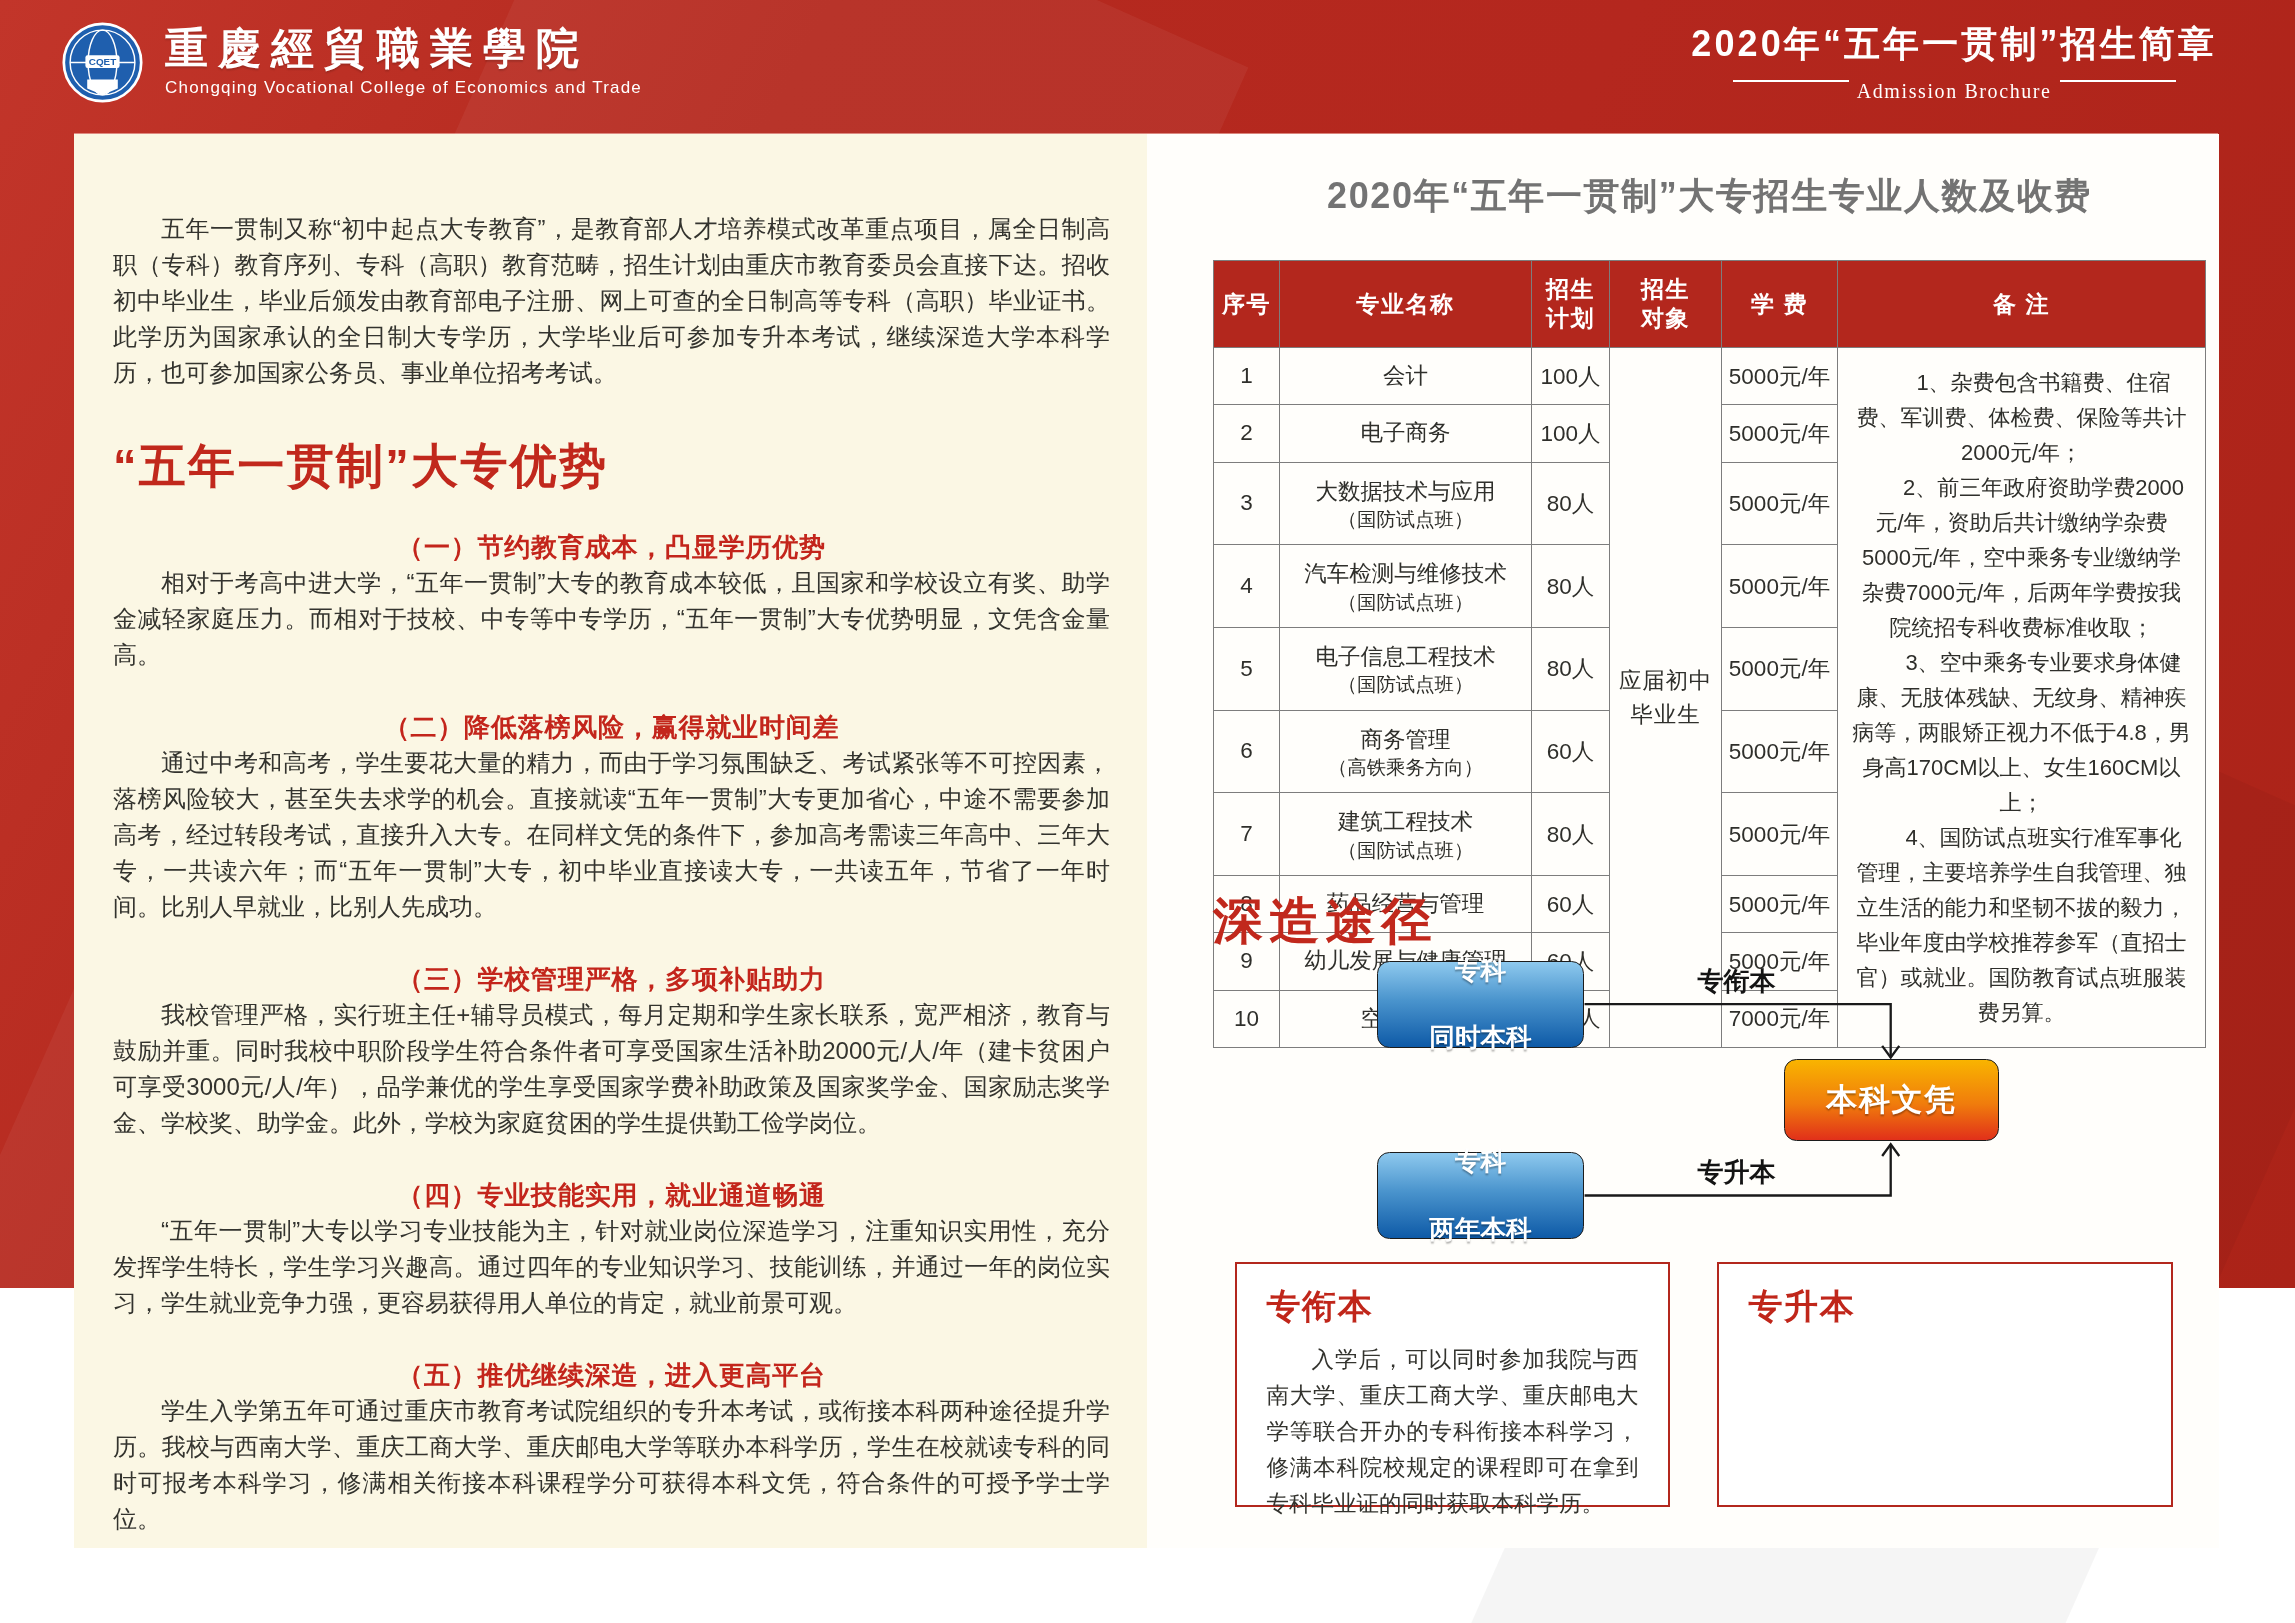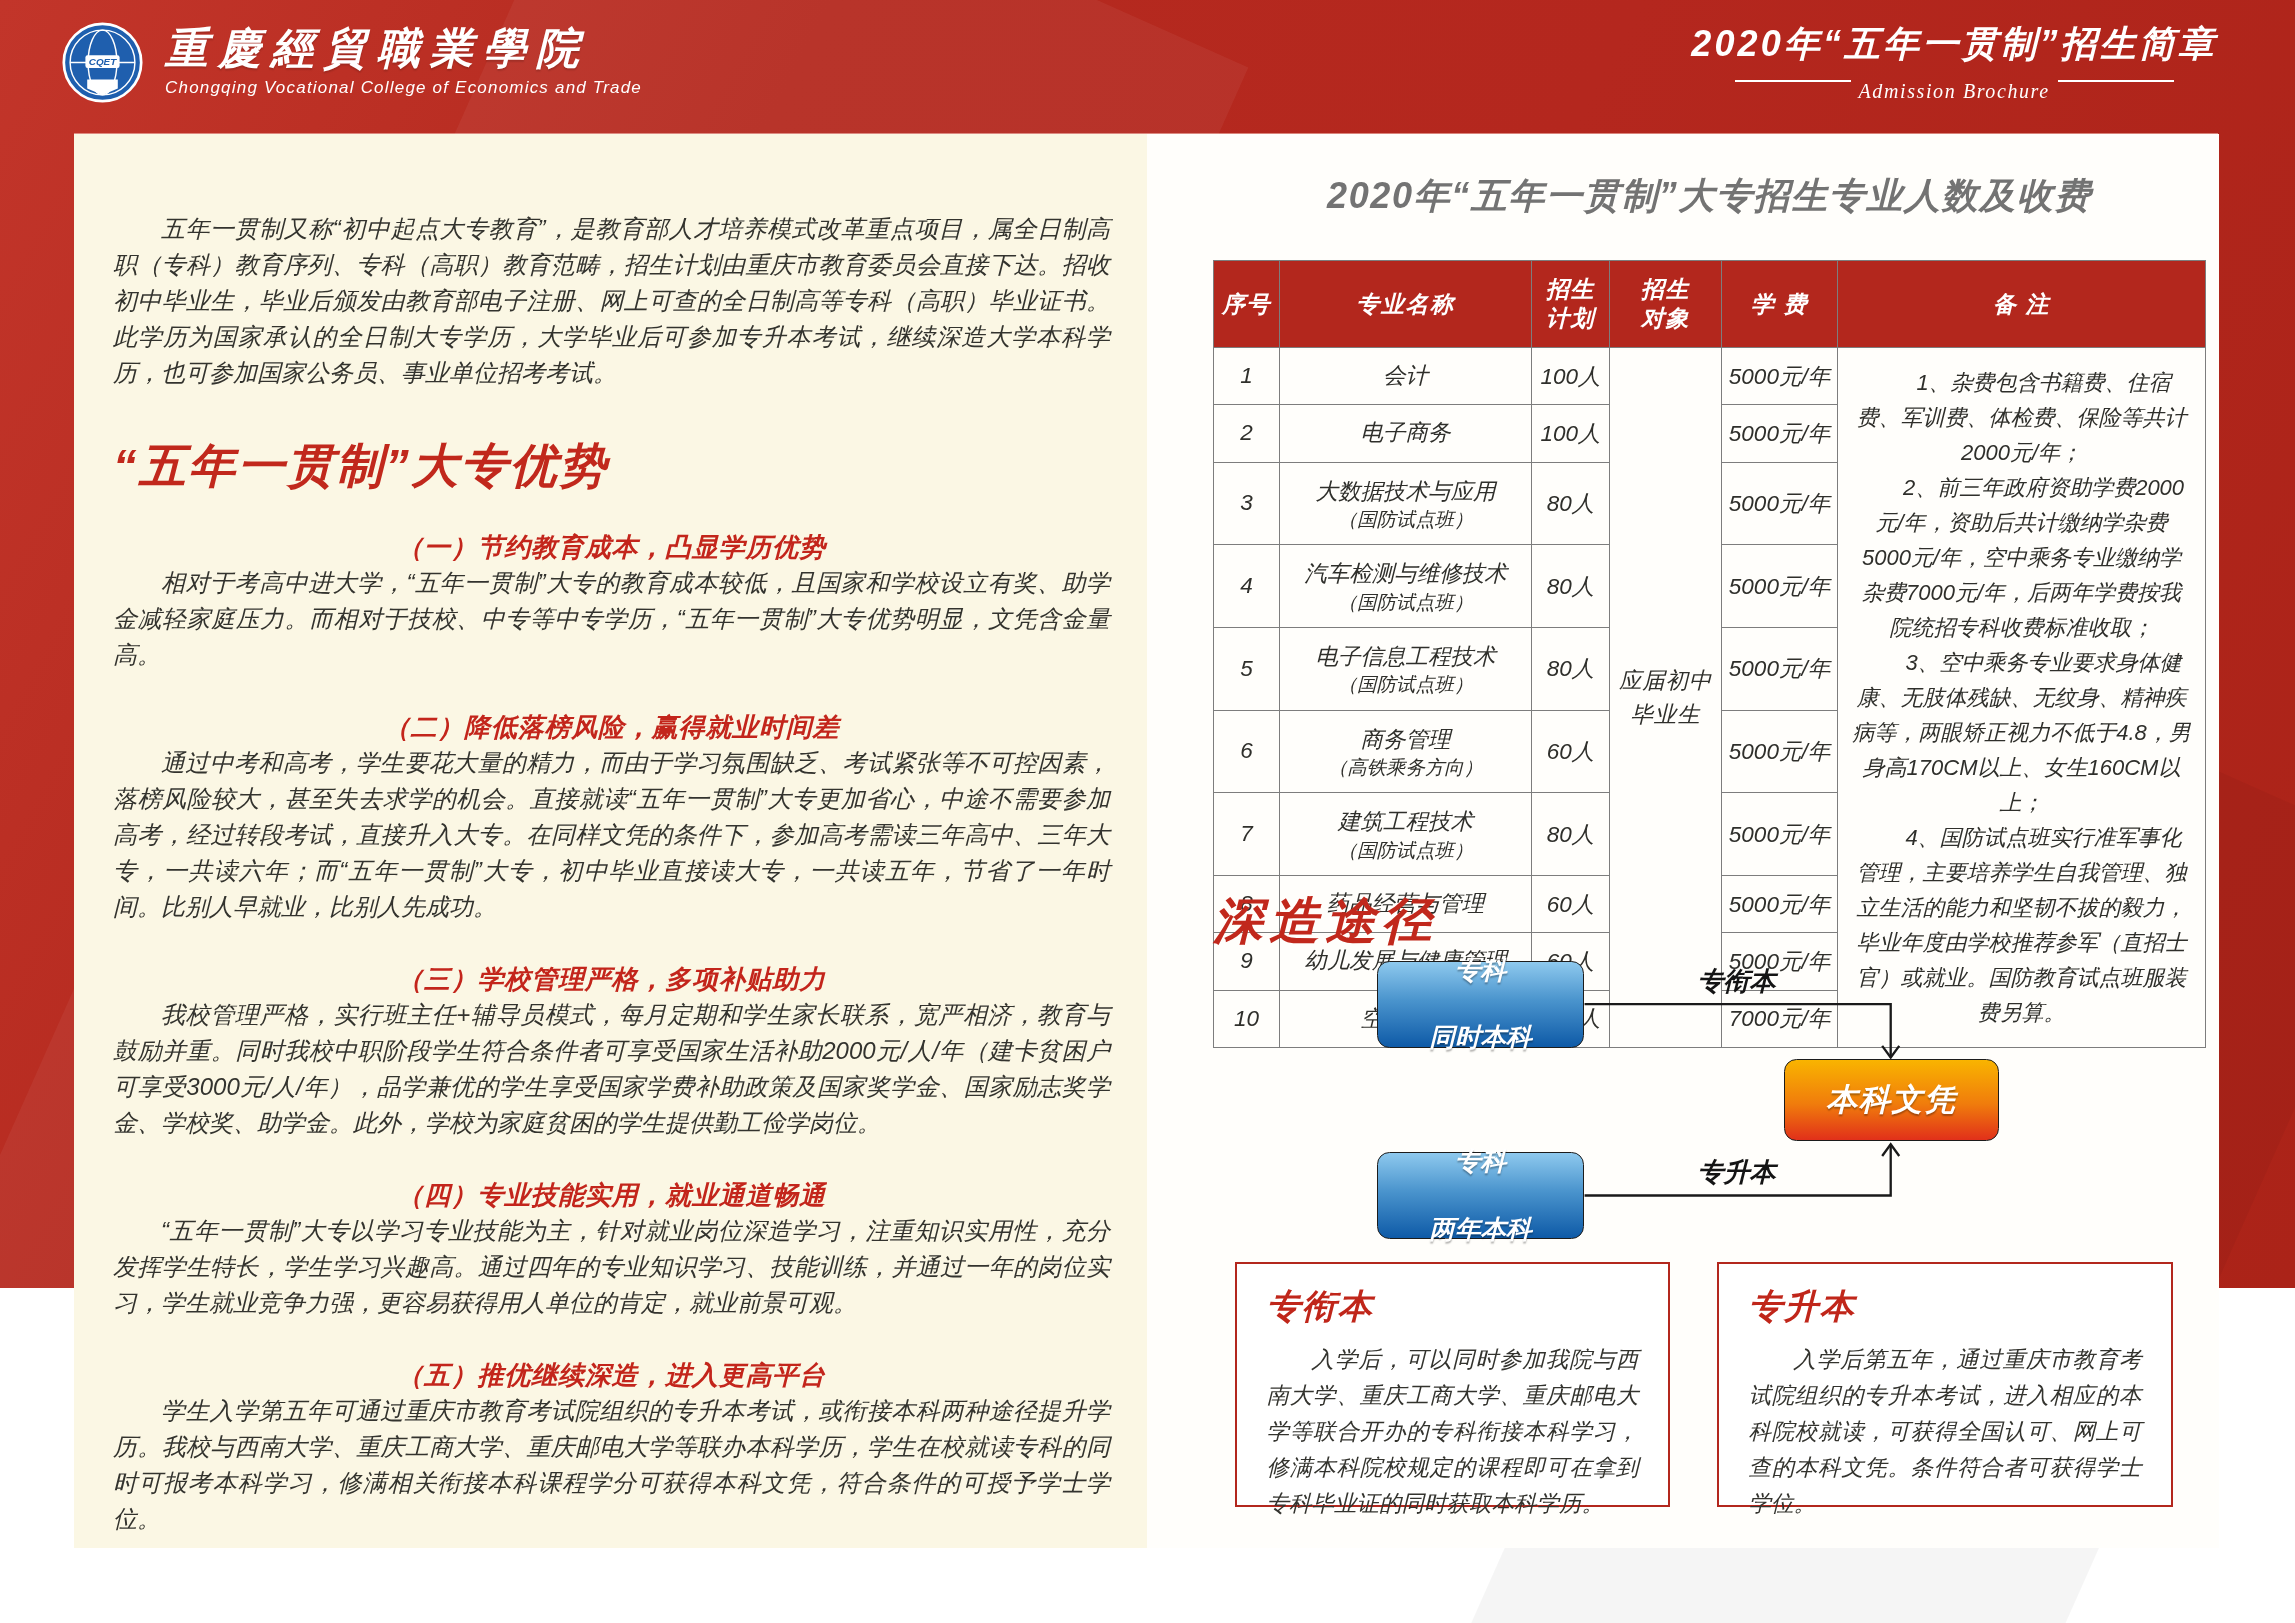--- a/index.html
+++ b/index.html
@@ -1,18 +1,18 @@
 <!DOCTYPE html>
 <html style="font-size:12.4px"><head>
 <meta charset="utf-8">
 <style>
   html,body{margin:0;padding:0;width:2295px;height:1624px;overflow:hidden;
     font-family:"Liberation Sans","DejaVu Sans",sans-serif;}
   .page{position:relative;width:2295px;height:1288px;
-    background:linear-gradient(118deg,#c2352a 0%,#b52a1f 28%,#b4271e 55%,#ab2318 100%);font-style:italic;}
+    background:linear-gradient(118deg,#c2352a 0%,#b52a1f 28%,#b4271e 55%,#ab2318 100%);}
   .bg-streak{position:absolute;background:rgba(255,255,255,0.05);pointer-events:none;}
   .streak1{width:698px;height:1861px;left:202px;top:-155px;transform:rotate(24deg);}
   .streak2{width:543px;height:1086px;left:1667px;top:698px;transform:rotate(24deg);background:rgba(0,0,0,0.04);}
 
   
   .header{position:absolute;left:0;top:0;width:2295px;height:133px;}
   .brand{position:absolute;left:62px;top:22px;display:flex;align-items:center;}
   .logo{width:81px;height:81px;flex:0 0 auto;}
   .brand-names{margin-left:22px;}
   .brand-zh{color:#fff;font-family:"Liberation Serif","DejaVu Serif",serif;
@@ -288,18 +288,17 @@
         <div class="flow-label label-top">专衔本</div>
         <div class="flow-label label-bottom">专升本</div>
       </div>
 
       <div class="info-box box-a">
         <div class="info-title">专衔本</div>
         <div class="info-body">入学后，可以同时参加我院与西南大学、重庆工商大学、重庆邮电大学等联合开办的专科衔接本科学习，修满本科院校规定的课程即可在拿到专科毕业证的同时获取本科学历。</div>
       </div>
       <div class="info-box box-b">
         <div class="info-title">专升本</div>
-        <div class="info-body">入学后第五年，通过重庆市教育考试院组织的专升本考试，进入相应的本科院校就读，可获得全国认可、网上可查的本科文凭。条件符合者可获得学士学位。</div>
       </div>
     </div>
   </div>
 </div>
 
 
 </body></html>

